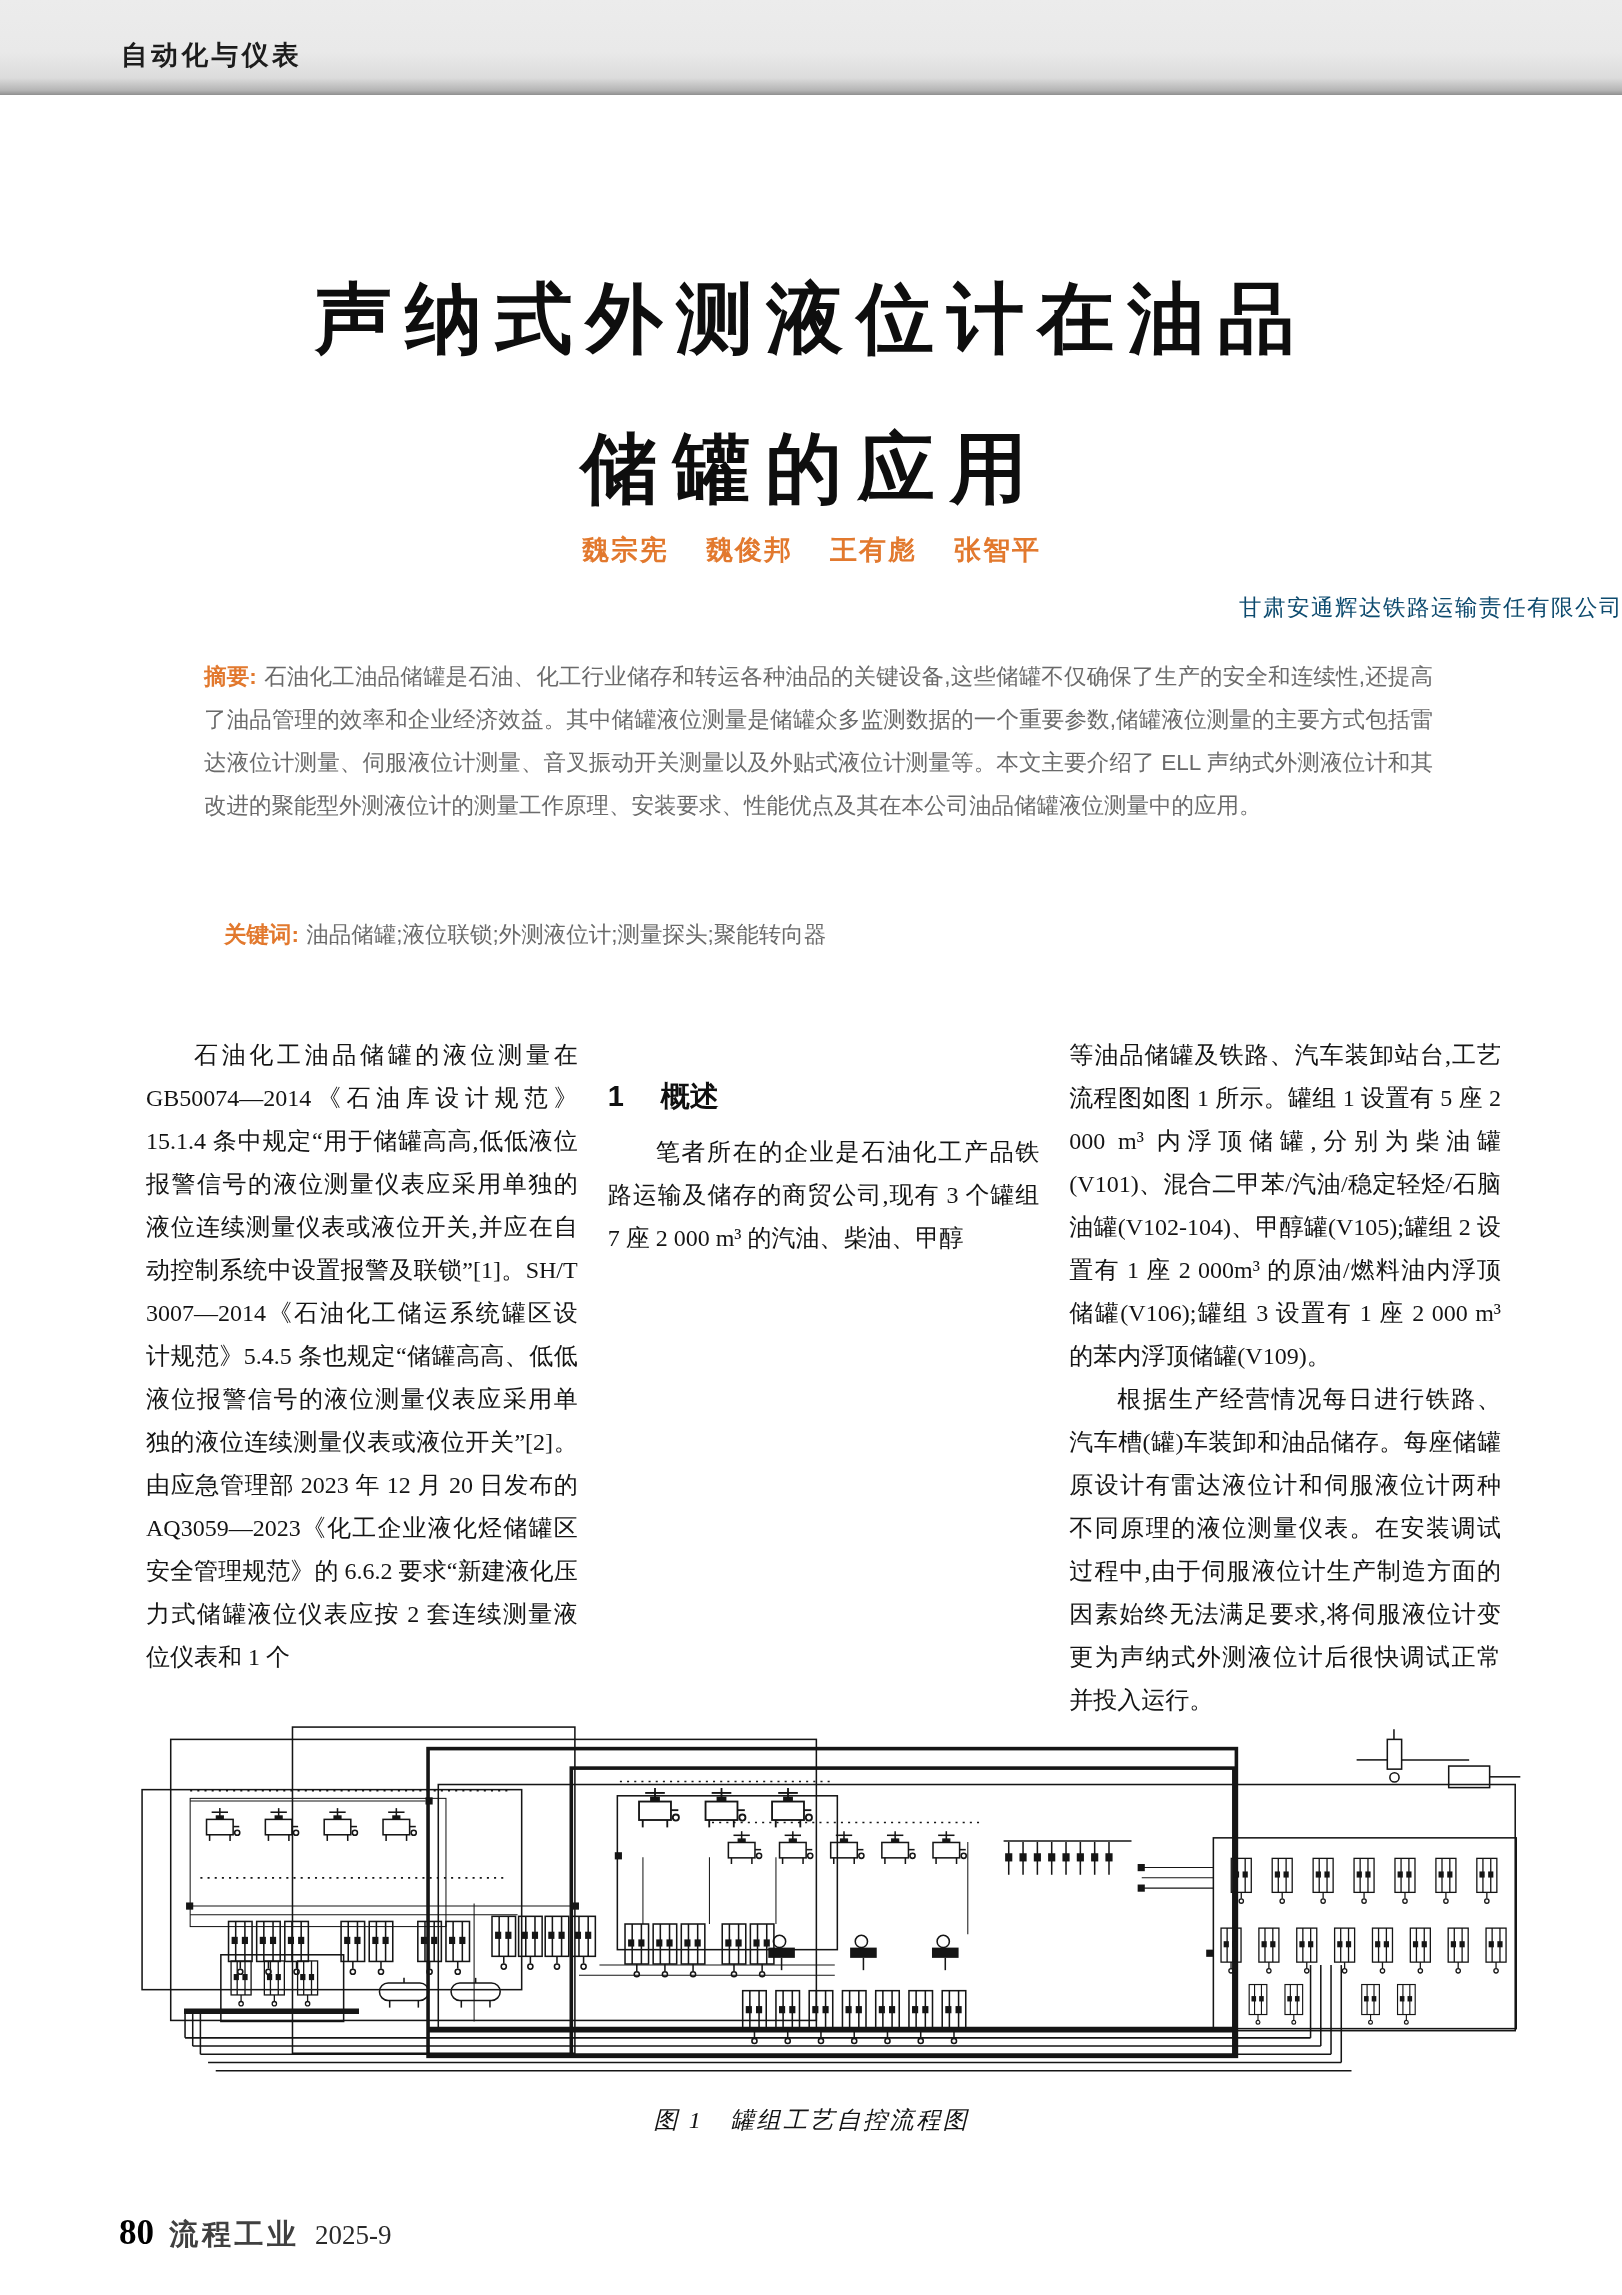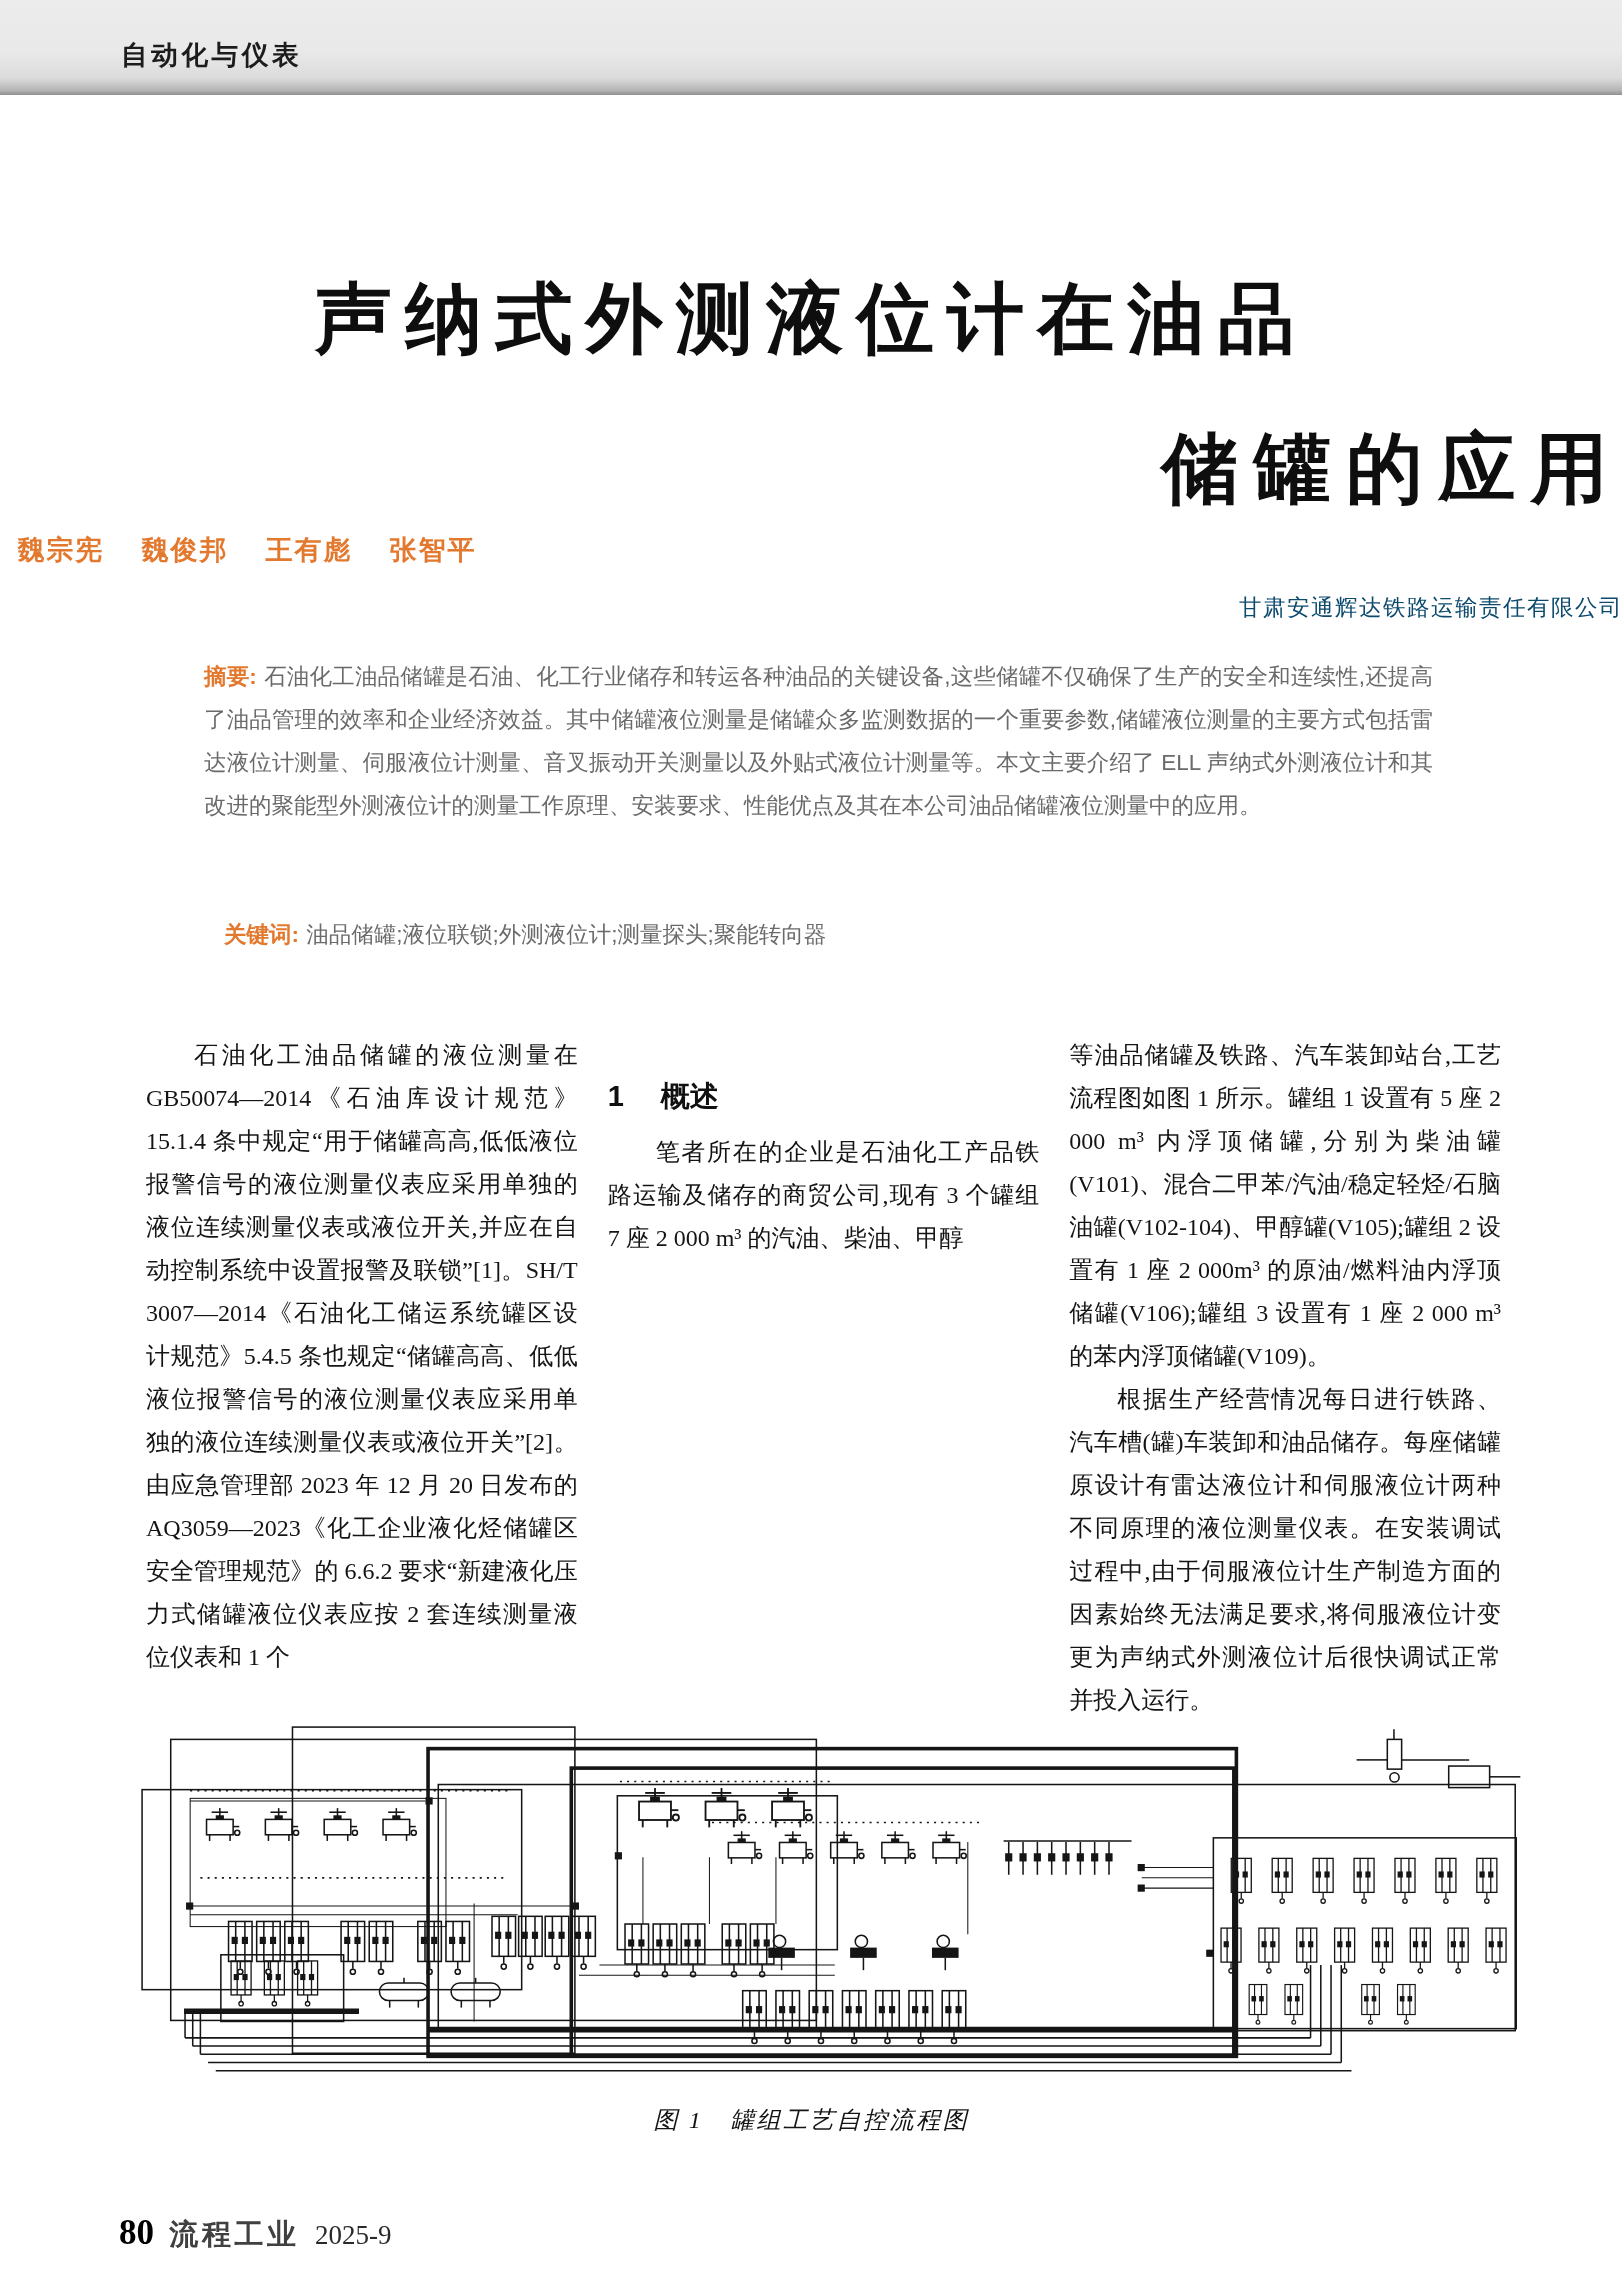--- a/index.html
+++ b/index.html
@@ -5,23 +5,23 @@
   html,body{margin:0;padding:0;background:#ffffff;}
   body{width:1623px;height:2295px;position:relative;font-family:"Liberation Sans",sans-serif;color:#161616;}
   .page{position:absolute;inset:0;background:#ffffff;overflow:hidden;}
 
   .header{position:absolute;top:0;left:0;width:100%;height:95px;
     background:linear-gradient(to bottom,#ececec 0%,#e9e9e9 55%,#dcdcdc 82%,#b5b5b5 95%,#8f8f8f 100%);}
   .header-text{position:absolute;left:121px;top:37px;font-size:26.6px;font-weight:bold;color:#1c1c1c;letter-spacing:3.6px;}
 
   .title{position:absolute;top:280px;left:0;width:100%;text-align:center;font-weight:bold;color:#0e0e0e;
     font-size:77px;line-height:1;letter-spacing:13.3px;}
-  .title .line2{margin-top:73px;letter-spacing:15.3px;text-align:right;}
-
-  .authors{position:absolute;top:532px;left:0;width:100%;text-align:left;white-space:nowrap;}
+  .title .line2{margin-top:73px;letter-spacing:15.3px;}
+
+  .authors{position:absolute;top:532px;left:0;width:100%;text-align:center;white-space:nowrap;}
   .author{display:inline-block;margin:0 17.4px;font-size:27px;font-weight:bold;color:#E2792E;letter-spacing:2px;}
 
   .affiliation{position:absolute;top:592px;left:0;width:100%;text-align:right;
     font-family:"Liberation Serif",serif;font-size:22.5px;color:#0c4a6e;letter-spacing:1.5px;}
 
   .abstract{position:absolute;top:655px;left:204px;right:190px;
     font-size:22.5px;line-height:43px;color:#6A6A6A;text-align:justify;text-justify:inter-character;}
   .inline-label{color:#E2792E;font-weight:bold;margin-right:7.2px;}
 
   .keywords{position:absolute;top:913px;left:204px;right:190px;

